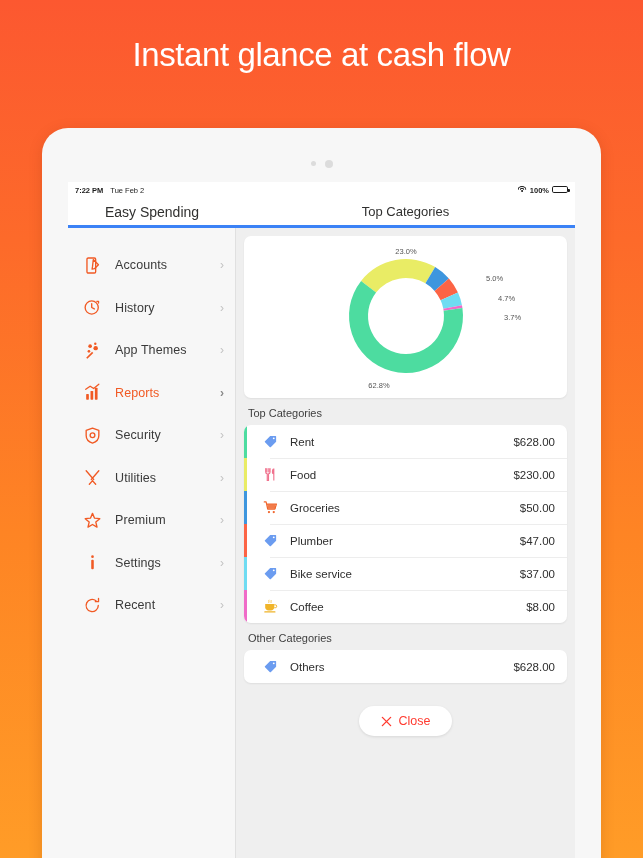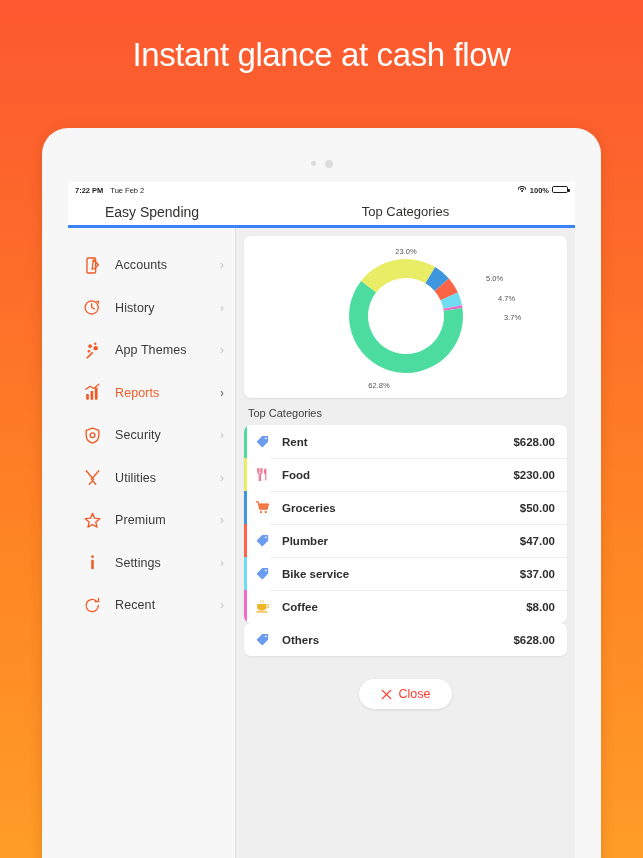--- a/index.html
+++ b/index.html
@@ -152,23 +152,22 @@
   .section-title {
     font-size: 11px; color: #3E3E3E;
     padding: 9px 4px 6px 4px;
   }
 
   .cat-list { overflow: hidden; }
   .cat-row {
     display: flex; align-items: center;
     height: 33px;
     position: relative;
-    padding-left: 8px;
+    padding-left: 16px;
     cursor: pointer;
-    font-weight: bold;
   }
   .cat-row + .cat-row::before {
     content: ''; position: absolute; left: 26px; right: 0; top: 0;
     height: 1px; background: #EDEDED;
   }
   .cat-bar {
     position: absolute; left: 0; top: 0; bottom: 0; width: 3px;
   }
   .cat-ico {
     width: 20px; height: 20px; margin-right: 10px; flex: none;
@@ -416,20 +415,21 @@
                     <path d="M3.5 8 H18 V13.2 C18 16.2 15.6 18.4 12.6 18.4 H8.9 C5.9 18.4 3.5 16.2 3.5 13.2 Z" fill="#F0B429"></path>
                     <path d="M18 9.3 H19.6 A2.3 2.3 0 0 1 19.6 14 H18" stroke="#F0B429" stroke-width="1.6" fill="none"></path>
                     <rect x="2" y="19.6" width="18" height="1.9" rx="0.9" fill="#F0B429"></rect>
                   </svg>
                 </span>
                 <span class="cat-name">Coffee</span>
                 <span class="cat-amt">$8.00</span>
               </div>
             </div>
 
+          <div class="section-title">Other Categories</div>
           <div class="card cat-list" id="other-cat-list">
               <div class="cat-row">
                 <span class="cat-bar" style="background:transparent"></span>
                 <span class="cat-ico">
                   <svg width="15" height="15" viewBox="0 0 24 24" fill="#6B9CF0">
                     <path d="M3.2 11.5 L11.5 3.2 H20.2 A1 1 0 0 1 21 4 V12.5 L12.7 20.8 A1.4 1.4 0 0 1 10.7 20.8 L3.2 13.3 A1.2 1.2 0 0 1 3.2 11.5 Z"></path>
                     <circle cx="17.2" cy="6.9" r="1.5" fill="#FFFFFF"></circle>
                   </svg>
                 </span>
                 <span class="cat-name">Others</span>

